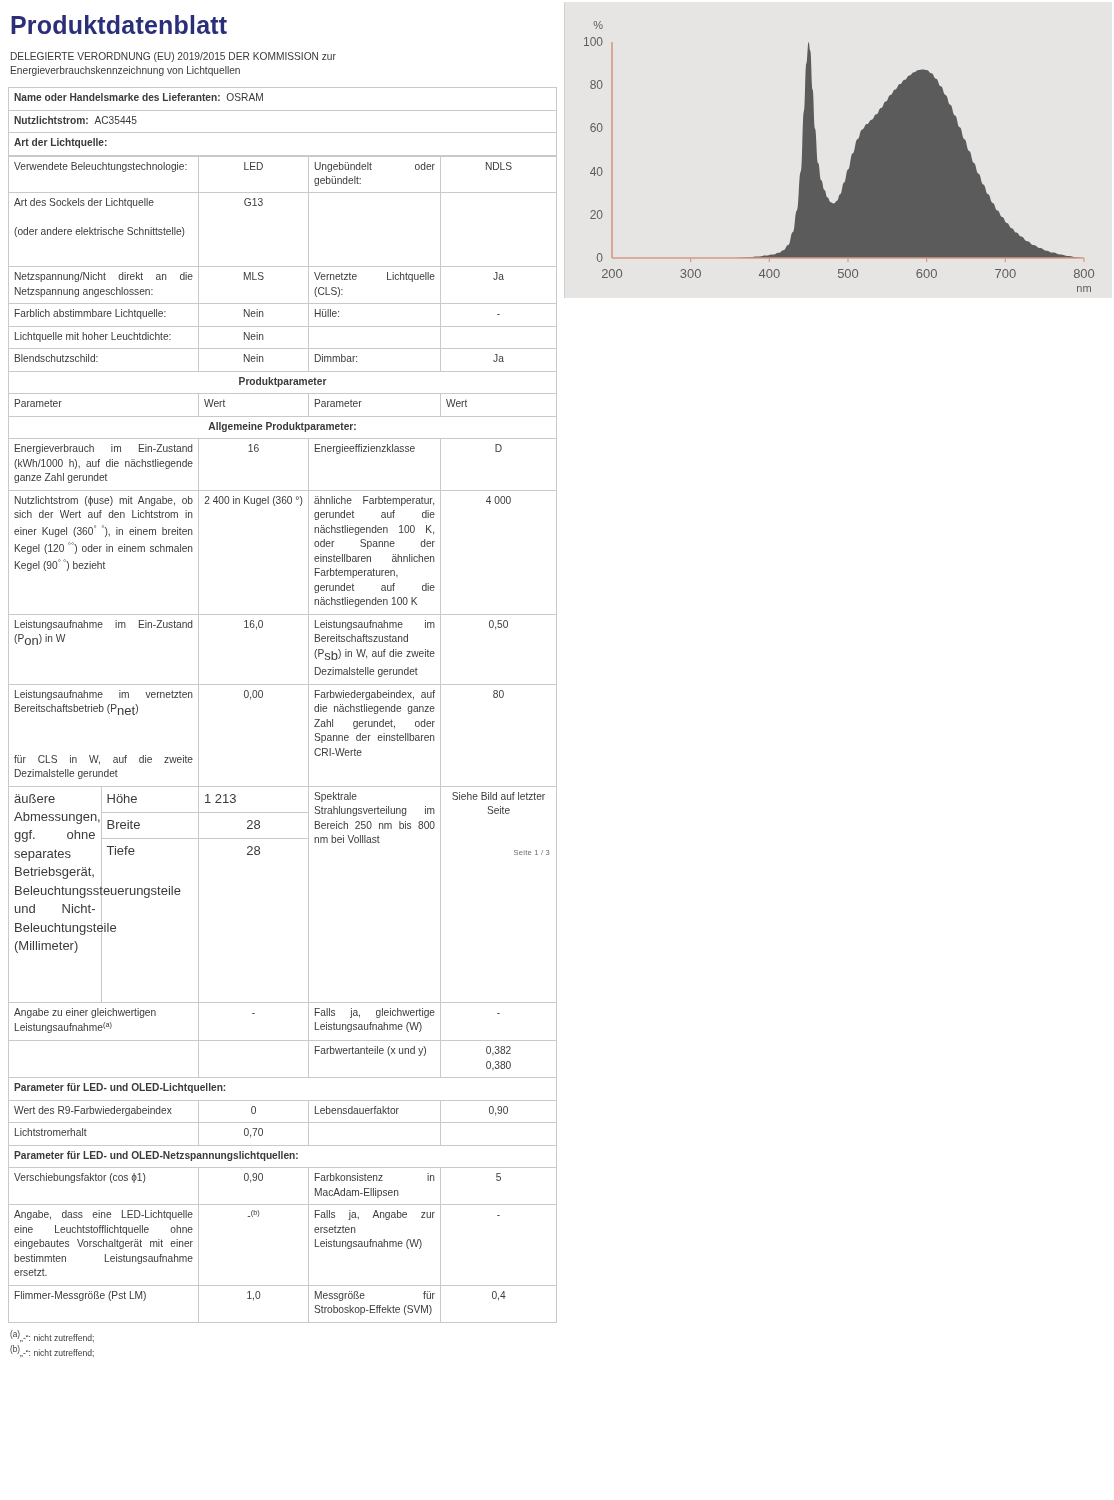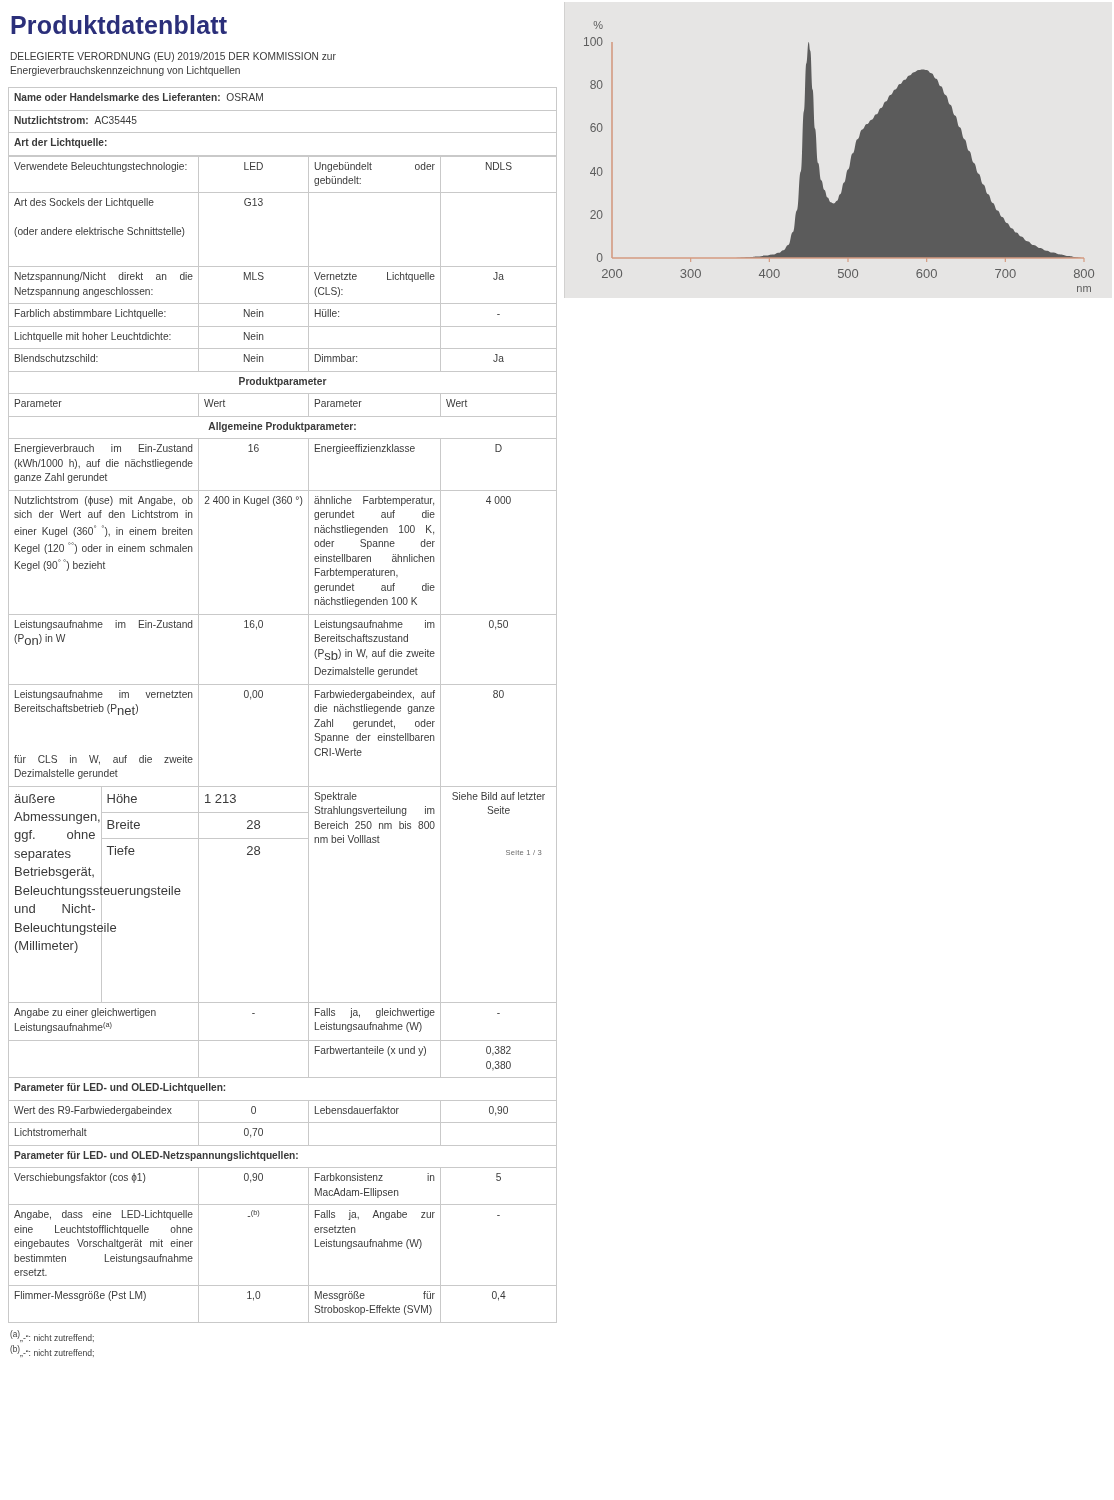--- a/index.html
+++ b/index.html
@@ -52,21 +52,21 @@
 
   table.inner{border-collapse:collapse;width:100%;table-layout:fixed;}
   table.inner td{
     border:0;border-bottom:1px solid #c9c9c9;
     font-size:13px;line-height:1.42;padding:3px 5px 4px 5px;
     vertical-align:top;
   }
   table.inner tr:last-child td{border-bottom:0;}
 
   .pagemark{
-    position:absolute;right:14px;top:848px;
+    position:absolute;right:6px;top:848px;
     font-size:7.6px;color:#6a6a6a;letter-spacing:.2px;
   }
   .footnotes{margin:6px 0 0 6px;}
   .fn{font-size:8.6px;line-height:1.5;color:#3a3a3a;}
   .fn .mk{font-size:8.2px;vertical-align:super;}
 
   
   #chartpanel{
     position:absolute;left:564px;top:2px;width:548px;height:296px;
     background:#e6e5e4;border-left:1px solid #d2d1d0;

